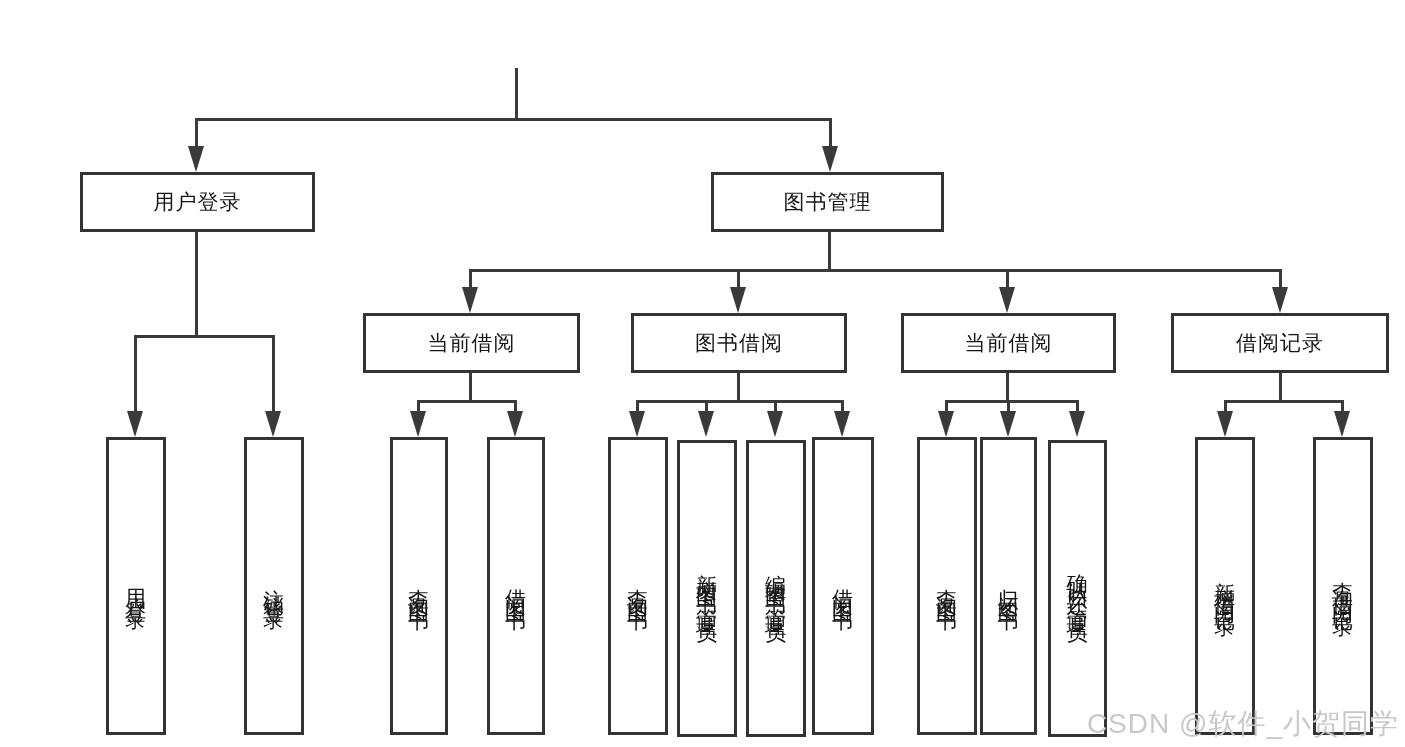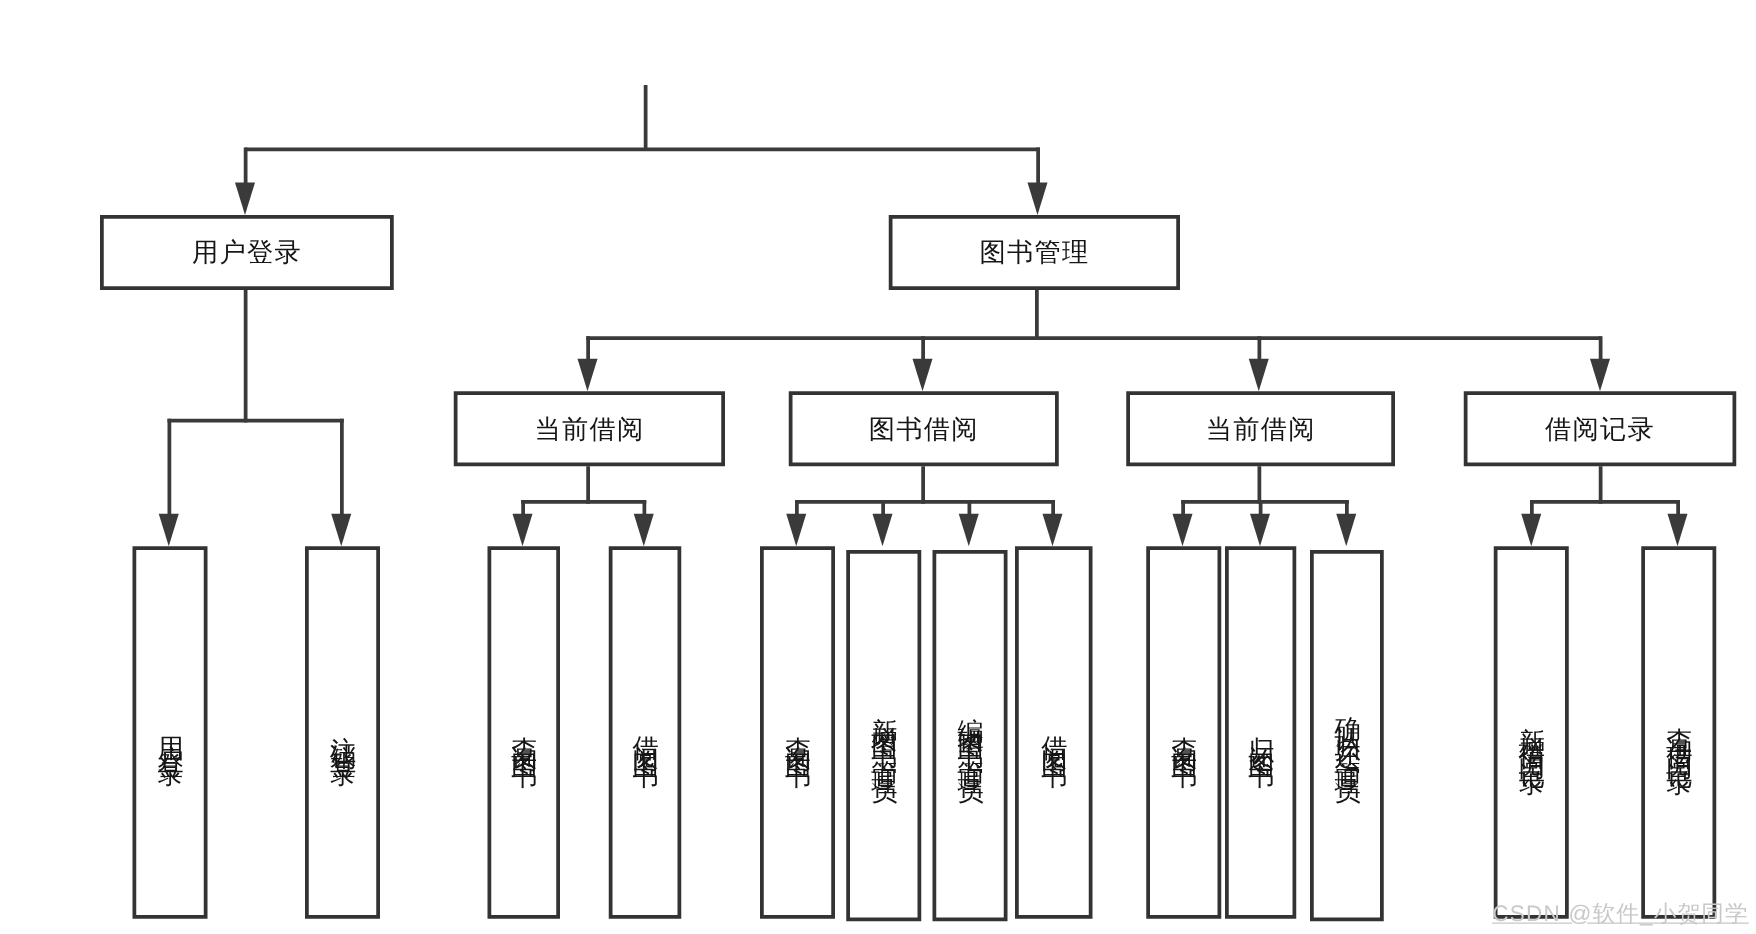--- a/index.html
+++ b/index.html
@@ -47,24 +47,23 @@
     position: absolute;
     width: 0; height: 0;
     border-left: 8px solid transparent;
     border-right: 8px solid transparent;
     border-top: 26px solid #3a3a3a;
   }
   .watermark {
     position: absolute;
     right: 6px;
     bottom: 4px;
-    font-size: 18px;
+    font-size: 28px;
     color: #c8c8c8;
     letter-spacing: 1px;
-    text-decoration: underline;
   }
 </style>
 </head>
 <body>
 
 <div class="canvas">
 
 
   <div class="vline" style="left:515px; top:68px; height:52px;"></div>
   <div class="hline" style="left:196px; top:118px; width:636px;"></div>

